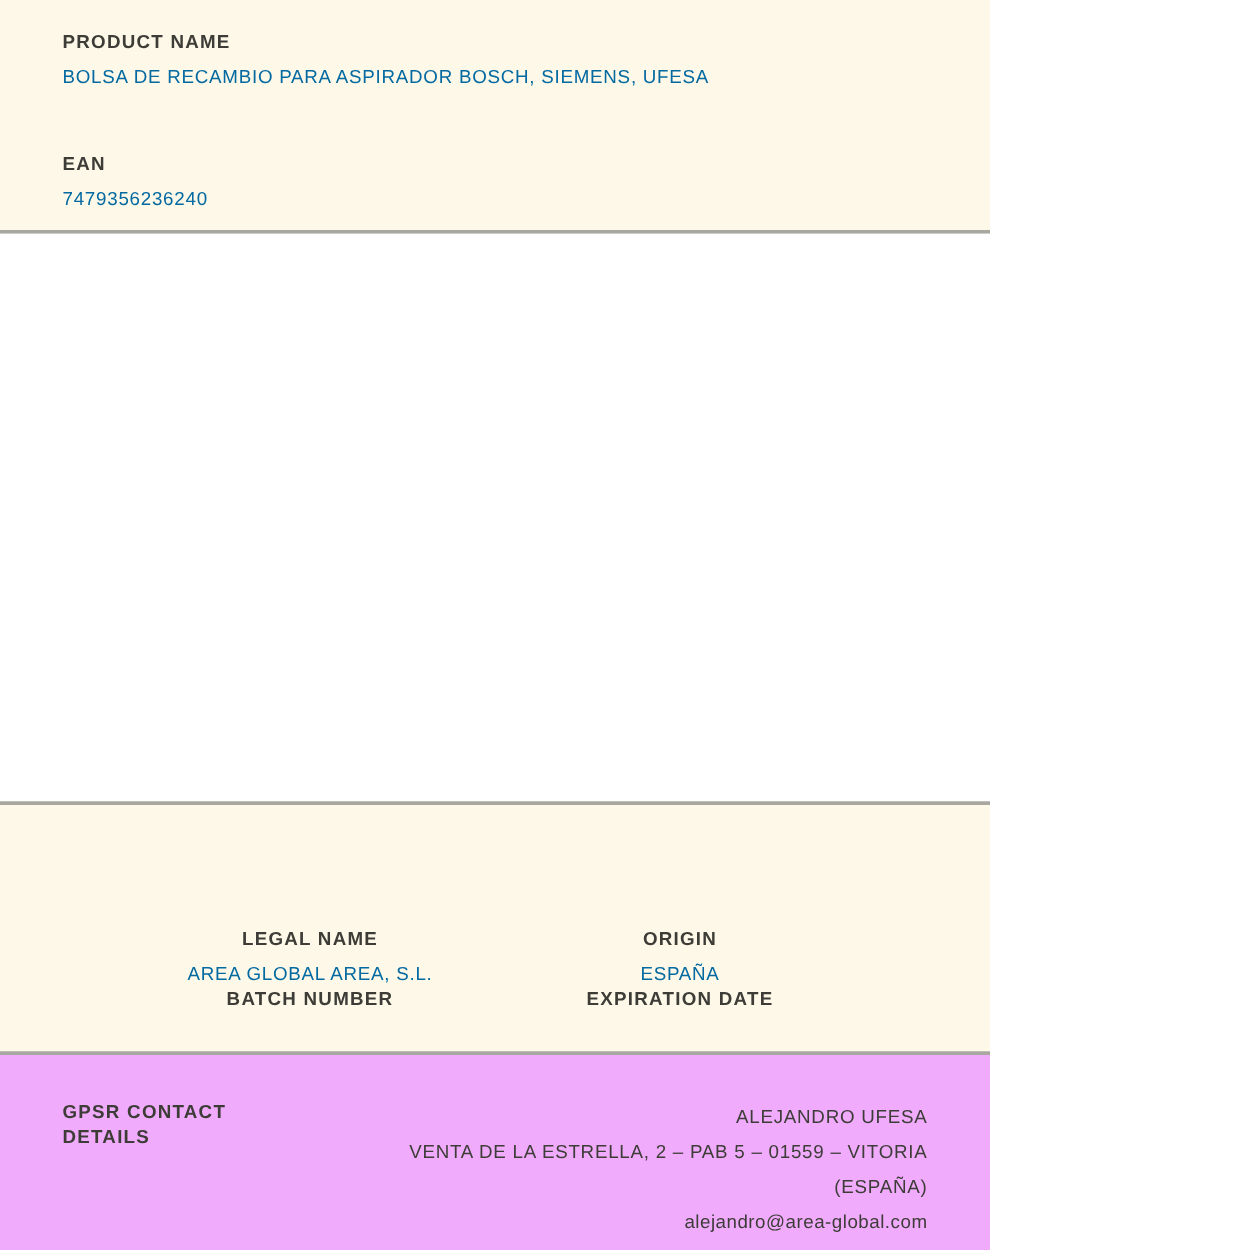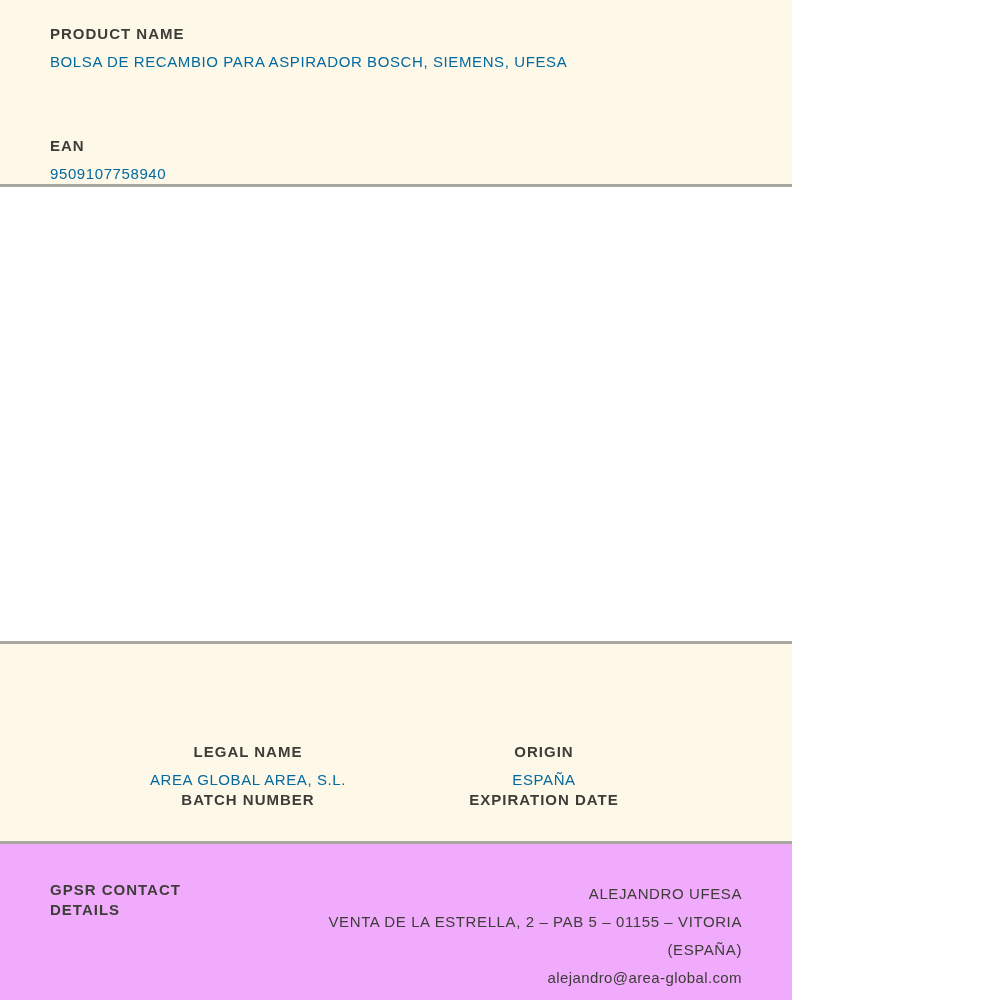--- a/index.html
+++ b/index.html
@@ -20,21 +20,21 @@
     height: 3px;
     background: #a9a8a0;
   }
   
   .sec-top {
     box-sizing: border-box;
     height: 184px;
     background: #fdf8e7;
     padding: 24px 50px 0 50px;
   }
-  .field + .field { margin-top: 64px; }
+  .field + .field { margin-top: 50px; }
   .label {
     font-size: 15px;
     font-weight: bold;
     letter-spacing: 1px;
     line-height: 20px;
     color: #3d3c37;
   }
   .value {
     font-size: 15px;
     font-weight: normal;
@@ -96,21 +96,21 @@
 
 <div class="page">
 
   <section class="sec-top">
     <div class="field">
       <div class="label">PRODUCT NAME</div>
       <div class="value">BOLSA DE RECAMBIO PARA ASPIRADOR BOSCH, SIEMENS, UFESA</div>
     </div>
     <div class="field">
       <div class="label">EAN</div>
-      <div class="value">9509107758940</div>
+      <div class="value">7479356236240</div>
     </div>
   </section>
 
   <div class="divider"></div>
 
   <section class="sec-white"></section>
 
   <div class="divider"></div>
 
   <section class="sec-details">
@@ -133,18 +133,18 @@
       </div>
     </div>
   </section>
 
   <div class="divider"></div>
 
   <section class="sec-gpsr">
     <div class="gpsr-title">GPSR CONTACT DETAILS</div>
     <div class="gpsr-contact">
       <div class="name-line">ALEJANDRO UFESA</div>
-      <div class="address-line">VENTA DE LA ESTRELLA, 2 – PAB 5 – 01155 – VITORIA (ESPAÑA)</div>
+      <div class="address-line">VENTA DE LA ESTRELLA, 2 – PAB 5 – 01559 – VITORIA (ESPAÑA)</div>
       <div class="email-line">alejandro@area-global.com</div>
     </div>
   </section>
 
 </div>
 
 </body></html>

